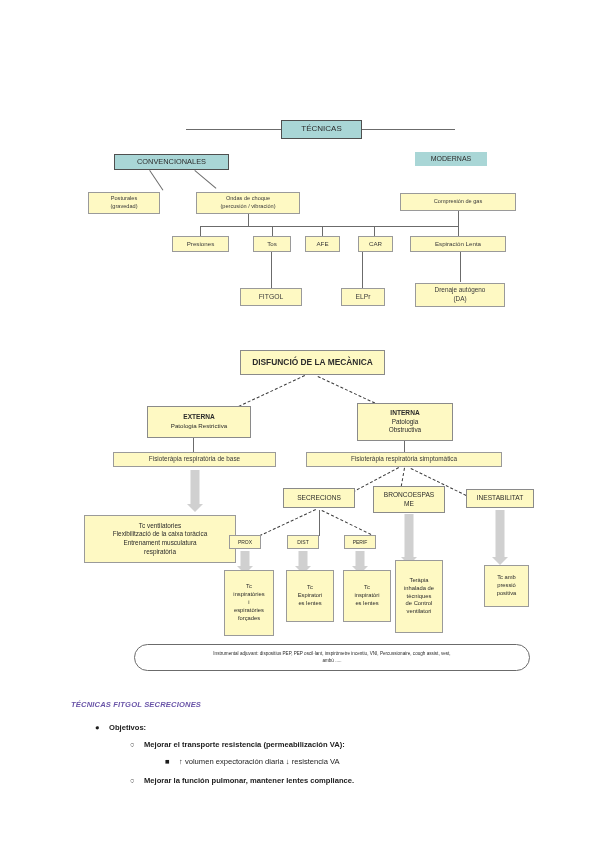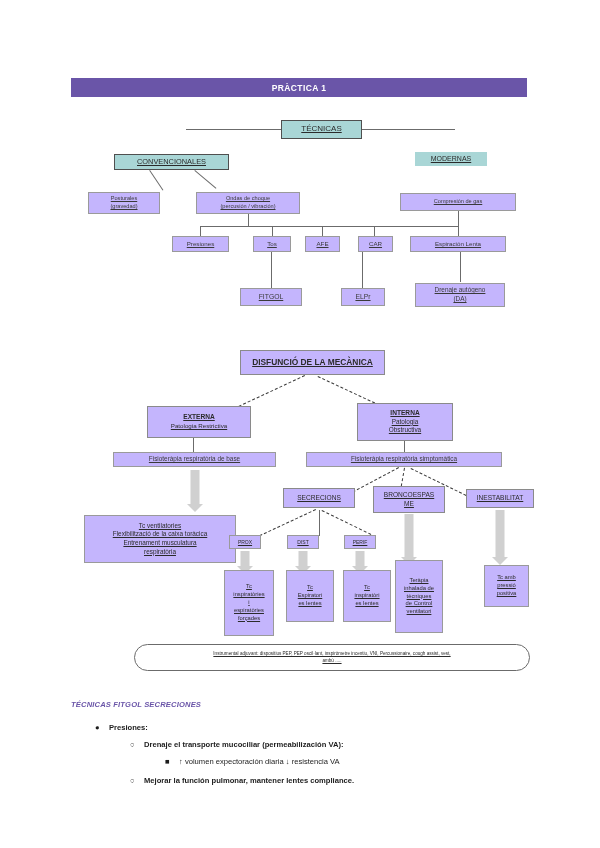--- a/index.html
+++ b/index.html
@@ -14,29 +14,29 @@
   .banner{
     position:absolute;left:71px;top:78px;width:456px;height:19px;
     background:#6a55a8;color:#ffffff;
     font-size:8.5px;font-weight:bold;letter-spacing:.4px;
     display:flex;align-items:center;justify-content:center;
   }
 
   
   .box{
     position:absolute;box-sizing:border-box;
-    border:1px solid #3b3b3b;background:#c4b5fd;
+    border:1px solid #3b3b3b;background:#fef9c3;
     display:flex;align-items:center;justify-content:center;text-align:center;
     font-size:5.6px;line-height:1.35;color:#2b2b2b;padding:1px 2px;
   }
   .box.teal{background:#a9d6d6;border-color:#4f4f4f;}
   .box.teal.nb{border:none;}
   .box.bold{font-weight:bold;}
   .box.g{border-color:#9a9a9a;color:#3a3a3a;}
-  .lbl{white-space:pre-line;text-decoration:underline;}
+  .lbl{white-space:pre-line;}
 
   
   .hline{position:absolute;height:0;border-top:1px solid #6b6b6b;}
   .vline{position:absolute;width:0;border-left:1px solid #6b6b6b;}
   .dline{position:absolute;height:0;border-top:1.1px dashed #3a3a3a;transform-origin:0 0;}
   .sline{position:absolute;height:0;border-top:1px solid #6b6b6b;transform-origin:0 0;}
 
   
   .arrow{position:absolute;}
   .arrow .stem{position:absolute;left:50%;transform:translateX(-50%);background:#d0d0d0;width:9px;top:0;}
@@ -62,21 +62,20 @@
   .li .mk{display:inline-block;width:14px;flex:0 0 14px;text-align:left;}
   .li.b1{left:95px;font-weight:bold;}
   .li.b2{left:130px;font-weight:bold;}
   .li.b3{left:165px;}
 </style>
 </head>
 <body>
 
 <div class="page">
 
-  <div class="banner">PRÀCTICA 1</div>
 
   <div>
 
     <div class="box teal" style="left:281px;top:120px;width:81px;height:19px;font-size:8px;">
       <span class="lbl">TÉCNICAS</span>
     </div>
 
     <div class="hline" style="left:186px;top:129px;width:95px;"></div>
     <div class="hline" style="left:362px;top:129px;width:93px;"></div>
 
@@ -269,26 +268,26 @@
     <div class="pill" style="left:134px;top:644px;width:396px;height:27px;">
       <span class="lbl">Instrumental adjuvant:  dispositius PEP, PEP oscil·lant, inspiròmetre incentiu, VNI, Percussionaire, cough assist, vest,
 ambú .....</span>
     </div>
   </div>
 
   <div class="sec-title">TÉCNICAS FITGOL SECRECIONES</div>
 
   <div class="li b1" style="top:723px;">
     <span class="mk">●</span>
-    <span>Presiones:</span>
+    <span>Objetivos:</span>
   </div>
 
   <div class="li b2" style="top:740px;">
     <span class="mk">○</span>
-    <span>Drenaje el transporte mucociliar (permeabilización VA):</span>
+    <span>Mejorar el transporte resistencia (permeabilización VA):</span>
   </div>
 
   <div class="li b3" style="top:757px;">
     <span class="mk">■</span>
     <span>↑ volumen expectoración diaria ↓ resistencia VA</span>
   </div>
 
   <div class="li b2" style="top:776px;">
     <span class="mk">○</span>
     <span>Mejorar la función pulmonar, mantener lentes compliance.</span>

